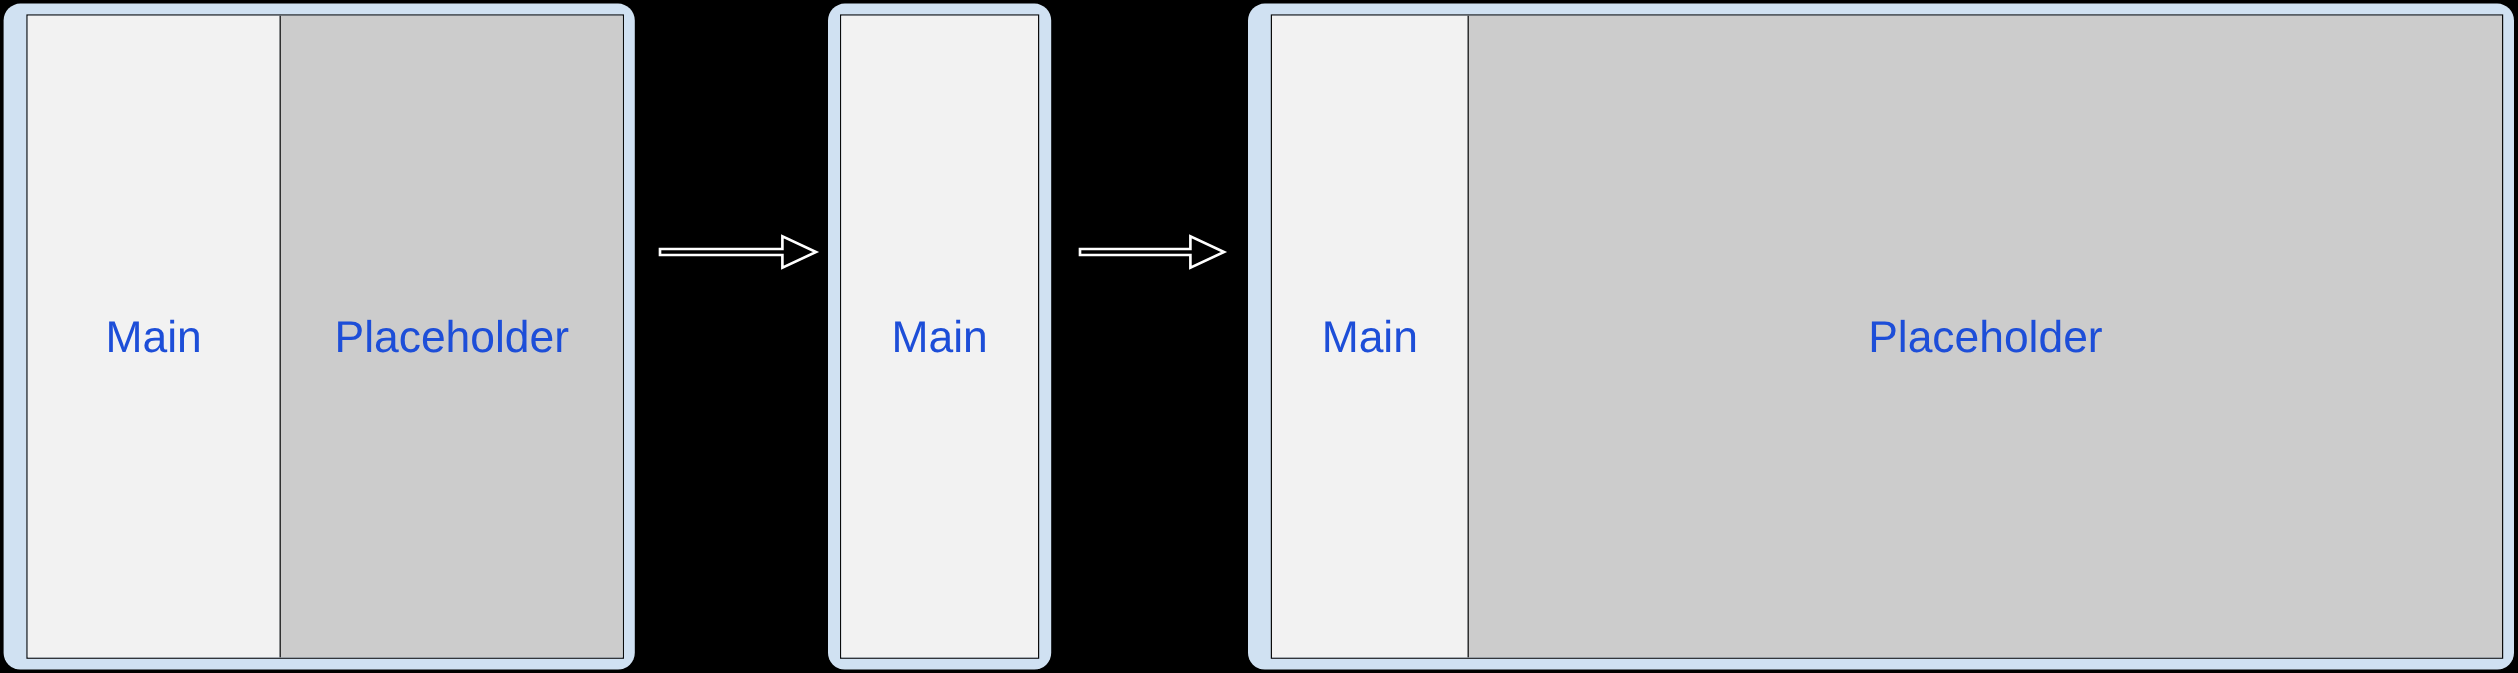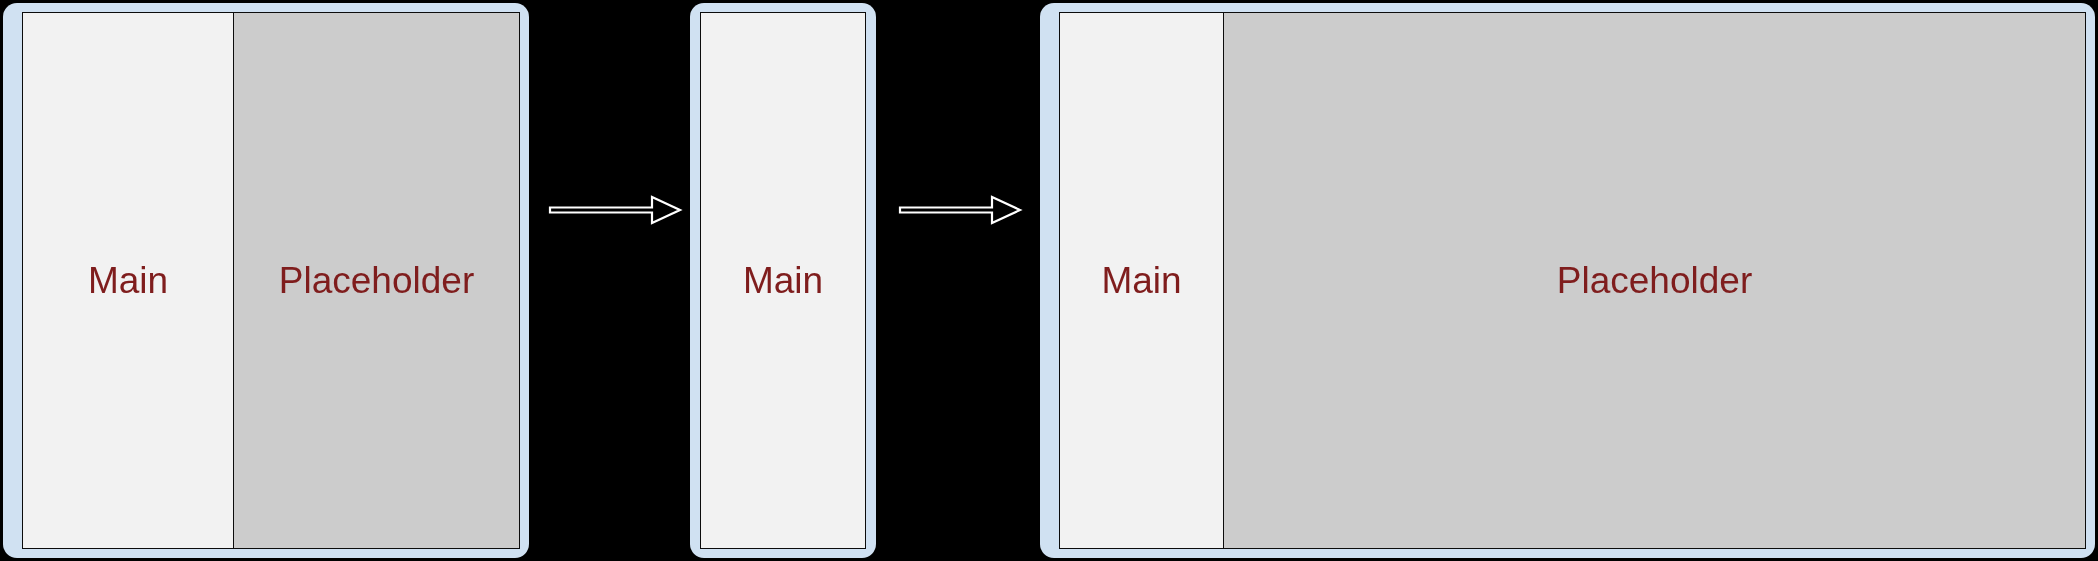--- a/index.html
+++ b/index.html
@@ -55,21 +55,21 @@
     background: #f2f2f2;
   }
   .region-placeholder {
     background: #cccccc;
     border-left: 1.5px solid #0c0c0c;
   }
   .region-label {
     font-family: "Liberation Sans", sans-serif;
     font-size: 37px;
     line-height: 1;
-    color: #7f1d1d;
+    color: #1d4ed8;
     white-space: nowrap;
     letter-spacing: 0px;
   }
 
   
   .arrow {
     position: absolute;
     display: block;
   }
   .arrow svg {

